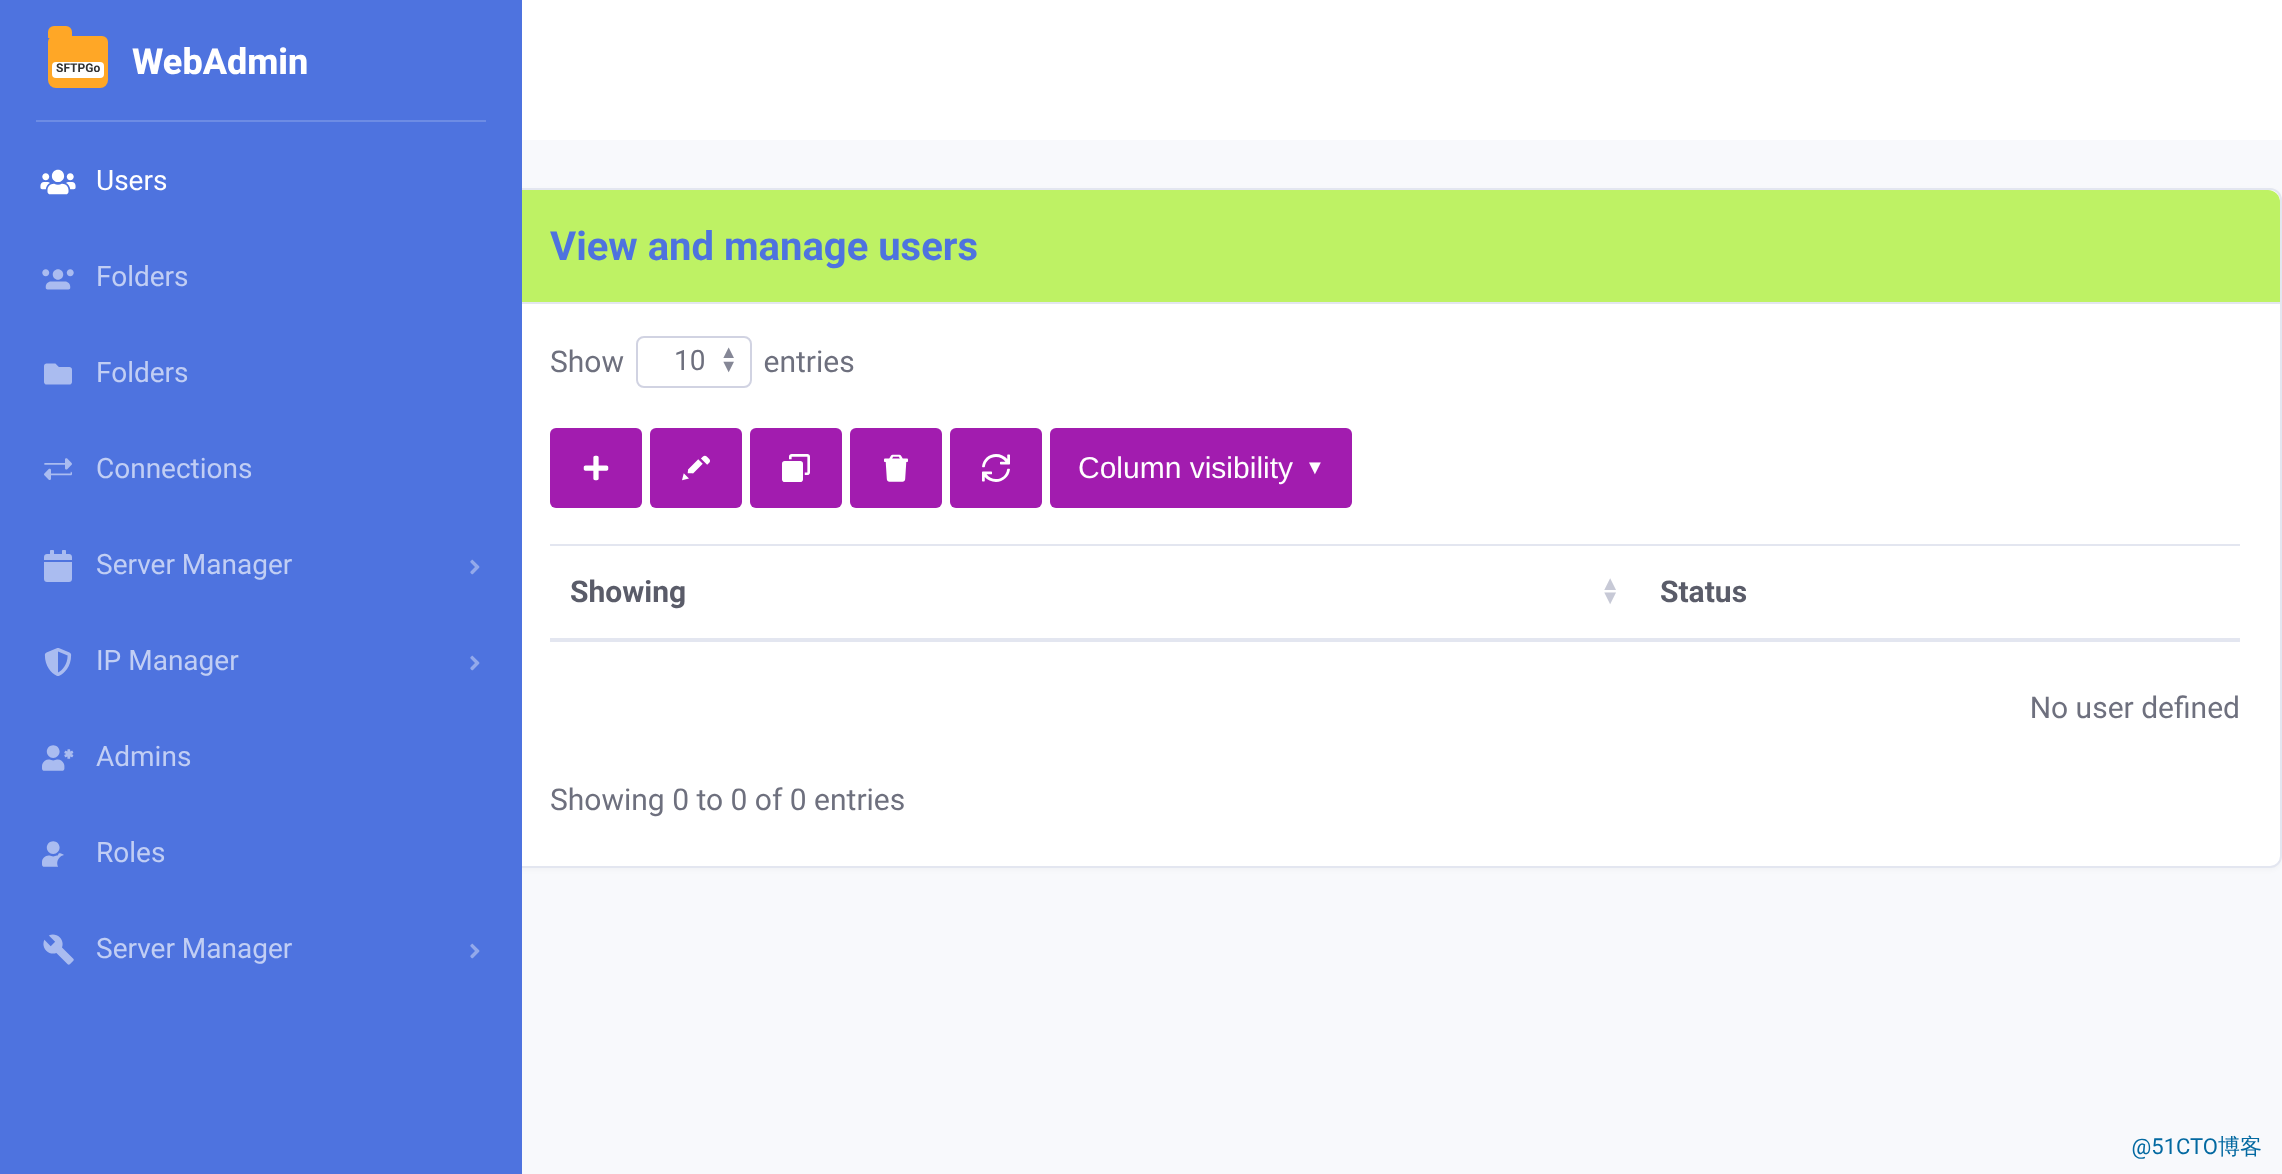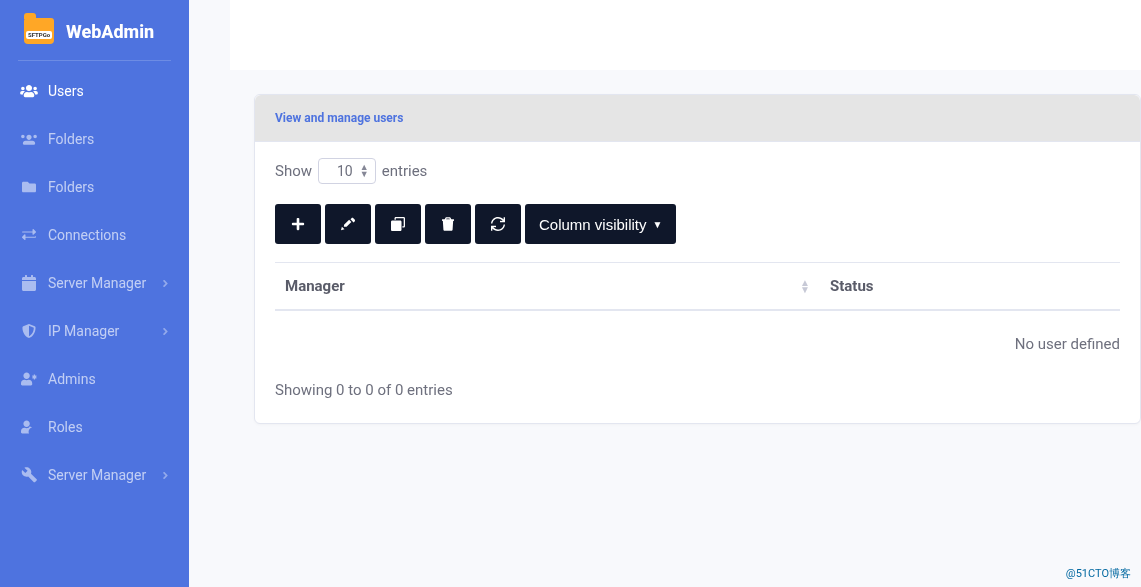--- a/index.html
+++ b/index.html
@@ -5,21 +5,21 @@
   * { box-sizing: border-box; margin: 0; padding: 0; }
   body {
     font-family: -apple-system, BlinkMacSystemFont, "Segoe UI", Roboto, "Helvetica Neue", Arial, sans-serif;
     background: #f8f9fc;
     width: 1141px;
     height: 587px;
     overflow: hidden;
     position: relative;
   }
   .sidebar {
-    width: 189px;
+    width: 261px;
     height: 100%;
     background: #4e73df;
     color: #fff;
     float: left;
     display: flex;
     flex-direction: column;
   }
   .brand {
     display: flex;
     align-items: center;
@@ -95,22 +95,22 @@
     background: #fff;
     border: 1px solid #e3e6f0;
     border-radius: 6px;
     box-shadow: 0 1px 3px rgba(0,0,0,0.03);
   }
   .card-header {
     padding: 16px 20px;
     border-bottom: 1px solid #e3e6f0;
     color: #4e73df;
     font-weight: 700;
-    font-size: 12px;
-    background: #e5e5e5;
+    font-size: 20px;
+    background: #bef264;
     border-radius: 6px 6px 0 0;
   }
   .card-body { padding: 16px 20px 24px 20px; }
 
   .length-row {
     display: flex;
     align-items: center;
     gap: 6px;
     color: #6e707e;
     font-size: 15px;
@@ -130,21 +130,21 @@
     position: absolute;
     right: 6px; top: 50%;
     transform: translateY(-50%);
     font-size: 9px;
     line-height: 7px;
     color: #858796;
   }
 
   .toolbar { display: flex; gap: 0; margin-bottom: 18px; }
   .tbtn {
-    background: #0f172a;
+    background: #a21caf;
     color: #fff;
     border: none;
     width: 46px;
     height: 40px;
     display: inline-flex;
     align-items: center;
     justify-content: center;
     cursor: pointer;
     margin-right: 4px;
     border-radius: 3px;
@@ -363,21 +363,21 @@
         </button>
         <button class="tbtn colvis">
           <span>Column visibility</span>
           <span class="caret-down">▼</span>
         </button>
       </div>
 
       <div class="tbl">
         <div class="tbl-head">
           <div class="th username">
-            <span>Manager</span>
+            <span>Showing</span>
             <span class="sort-carets">
                 <span>▲</span>
                 <span>▼</span>
               </span>
           </div>
           <div class="th status">
             <span>Status</span>
           </div>
         </div>
         <div class="empty-row">No user defined</div>

